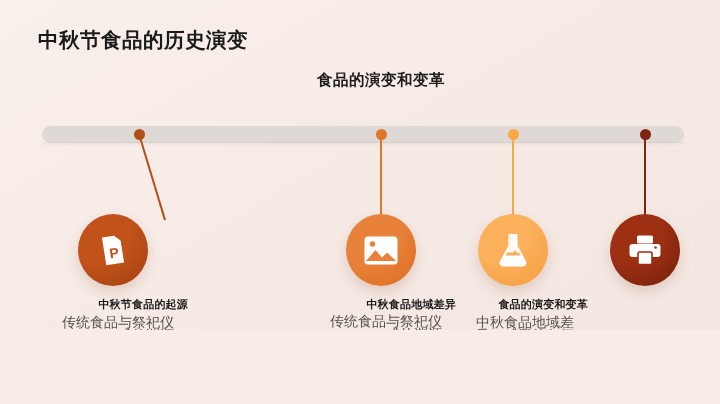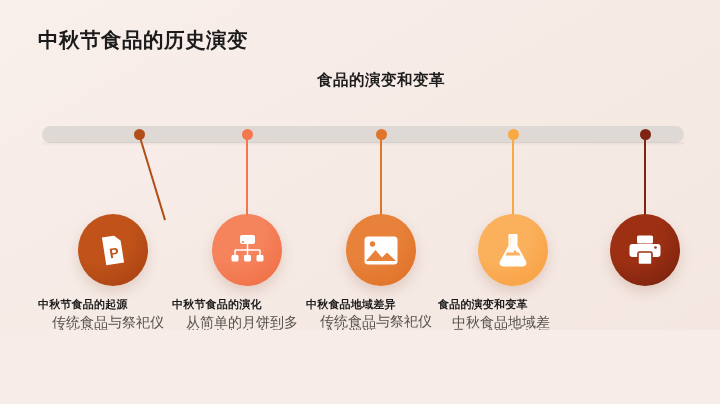--- a/index.html
+++ b/index.html
@@ -114,21 +114,21 @@
     box-shadow: 0 6px 13px rgba(120, 60, 25, 0.17);
   }
 
   .bubble svg { display: block; }
 
   .label {
     position: absolute;
     left: 0;
     top: 297px;
     width: 150px;
-    text-align: left;
+    text-align: right;
   }
 
   .label .head {
     font-size: 11px;
     font-weight: bold;
     color: #1a1a1a;
     letter-spacing: 0.2px;
     line-height: 14px;
   }
 
@@ -161,40 +161,20 @@
           <path d="M7 3 h12 l6 6 v22 h-18 z" fill="white"></path>
           <path d="M19 3 l6 6 h-6 z" fill="white" opacity="0.78"></path>
           <text x="12" y="25" font-family="Liberation Sans, sans-serif" font-size="14" font-weight="bold" fill="#c1531a">P</text>
         </g>
       </svg>
           </span>
         </div>
         <div class="label">
           <div class="head">中秋节食品的起源</div>
           <div class="desc">传统食品与祭祀仪式的渊源</div>
-        </div>
-      </div>
-      <div class="node" style="left: 247px;">
-        <div class="dot" style="left: 69.5px; background: rgb(244, 119, 78);"></div>
-        <div class="stem" style="left: 74px; height: 86px; background: rgb(244, 119, 78); transform: rotate(0deg);"></div>
-        <div class="bubble" style="background: radial-gradient(circle at 32% 26%, rgb(245, 131, 92) 0%, rgb(245, 131, 92) 42%, rgb(239, 106, 64) 100%);">
-          <span>
-            <svg width="34" height="32" viewBox="0 0 34 32" aria-hidden="true">
-        <rect x="10" y="1" width="15" height="9" rx="2" fill="white"></rect>
-        <circle cx="13" cy="8" r="1.1" fill="#f5835c"></circle>
-        <path d="M17.5 10 v6 M5 16 h25 M5 16 v5 M17.5 16 v5 M30 16 v5" stroke="white" stroke-width="1.5" fill="none"></path>
-        <rect x="1.5" y="21" width="7" height="6.5" rx="1.4" fill="white"></rect>
-        <rect x="14" y="21" width="7" height="6.5" rx="1.4" fill="white"></rect>
-        <rect x="26.5" y="21" width="7" height="6.5" rx="1.4" fill="white"></rect>
-      </svg>
-          </span>
-        </div>
-        <div class="label">
-          <div class="head">中秋节食品的演化</div>
-          <div class="desc">从简单的月饼到多样化的特色食品</div>
         </div>
       </div>
       <div class="node" style="left: 381px; font-family: Liberation Serif, serif;">
         <div class="dot" style="left: 69.5px; background: rgb(224, 117, 44);"></div>
         <div class="stem" style="left: 74px; height: 86px; background: rgb(224, 117, 44); transform: rotate(0deg);"></div>
         <div class="bubble" style="background: radial-gradient(circle at 32% 26%, rgb(232, 129, 58) 0%, rgb(232, 129, 58) 42%, rgb(221, 110, 34) 100%);">
           <span>
             <svg width="34" height="29" viewBox="0 0 34 29" aria-hidden="true">
         <rect x="0.5" y="0.5" width="33" height="28" rx="3.5" fill="white"></rect>
         <circle cx="8.5" cy="8" r="2.7" fill="#e8813a"></circle>

